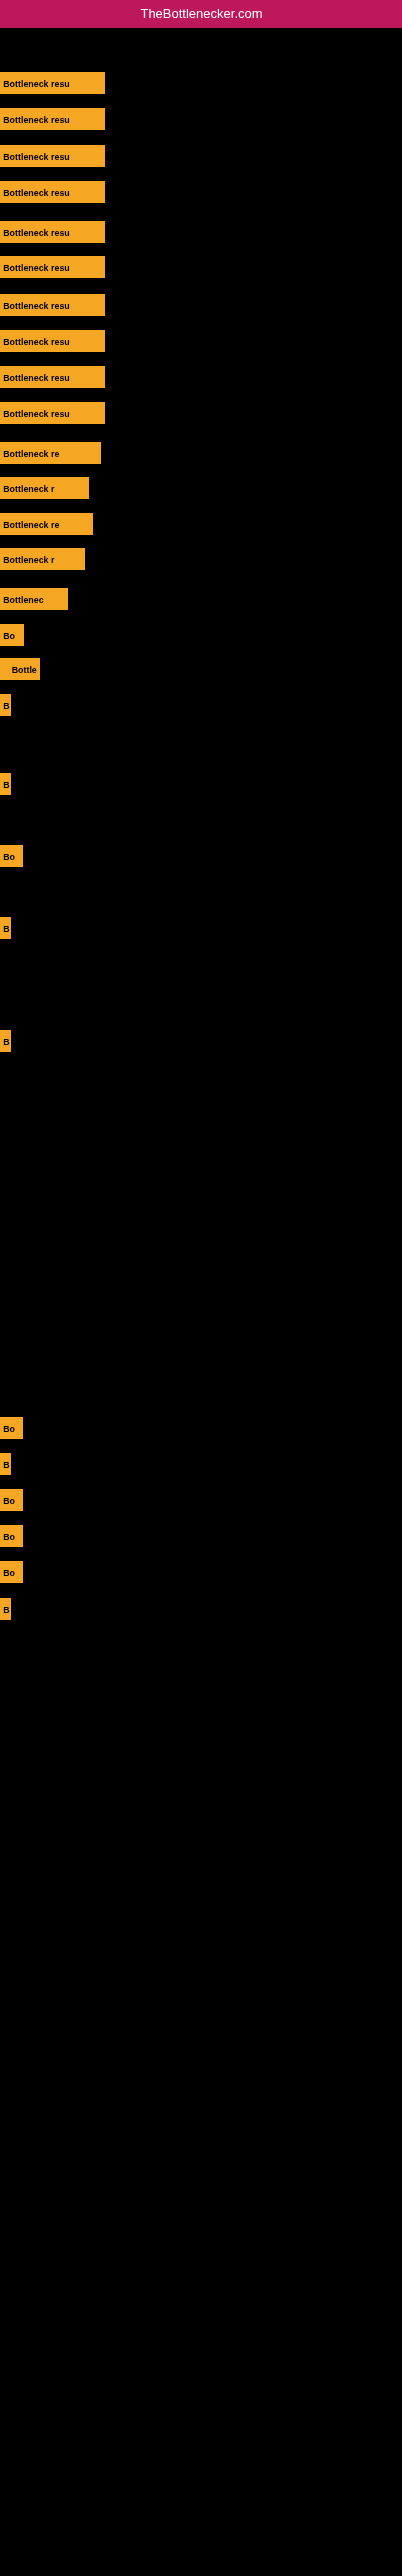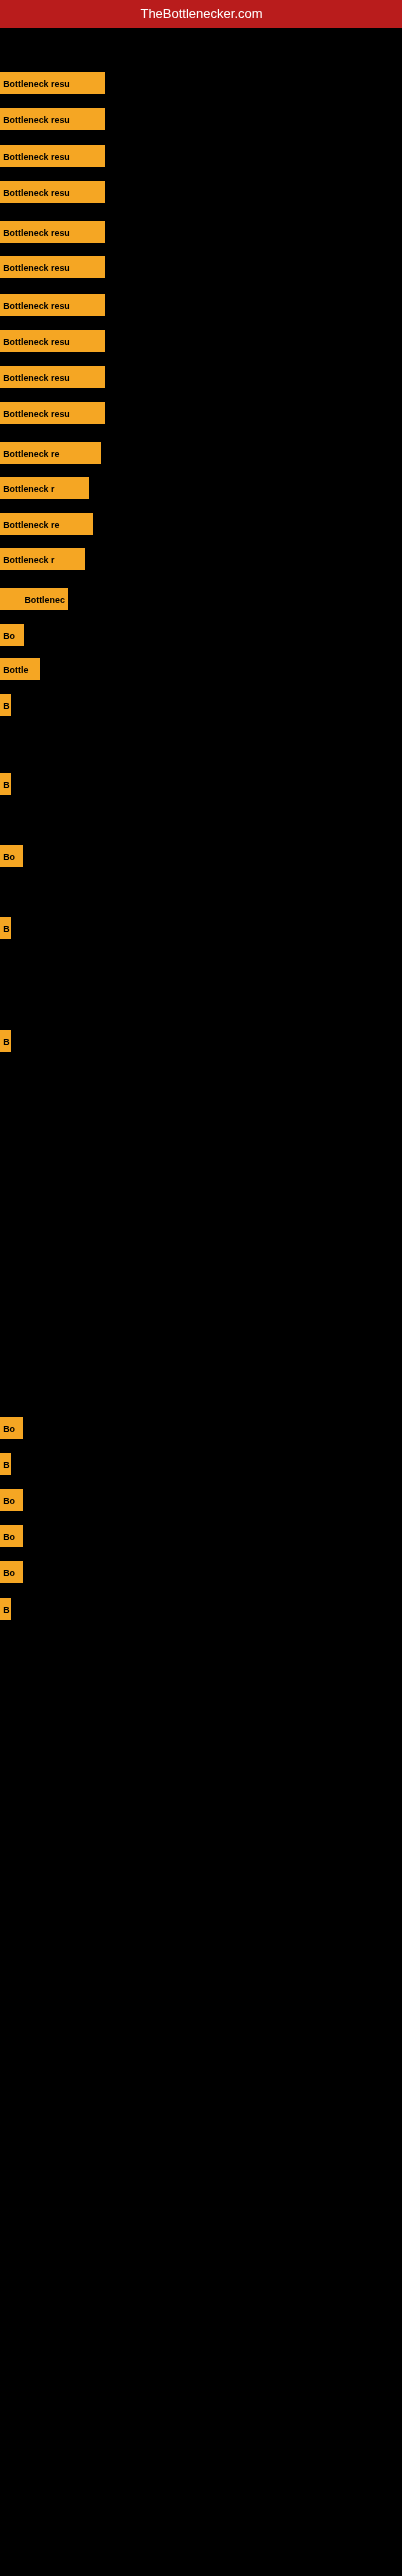--- a/index.html
+++ b/index.html
@@ -12,21 +12,21 @@
       min-height: 2576px;
       background-color: #000000;
       font-family: Arial, sans-serif;
       position: relative;
     }
     .site-title {
       text-align: center;
       color: #ffffff;
       font-size: 13px;
       padding: 6.4px 0;
-      background-color: #b91c1c;
+      background-color: #be185d;
     }
     .bar-container {
       position: absolute;
       left: 0;
       display: flex;
       align-items: center;
       margin-top: 20px;
     }
     .bar-label {
       background-color: #f5a623;
@@ -79,27 +79,27 @@
     </div>
     <div class="bar-container" style="top: 429px; left: 0px; width: 89px; height: 22.5px;">
       <div class="bar-label" style="width: 89px; height: 22.5px; line-height: 22.5px;">Bottleneck r</div>
     </div>
     <div class="bar-container" style="top: 465px; left: 0px; width: 93px; height: 22.5px;">
       <div class="bar-label" style="width: 93px; height: 22.5px; line-height: 22.5px;">Bottleneck re</div>
     </div>
     <div class="bar-container" style="top: 500px; left: 0px; width: 85px; height: 22.5px;">
       <div class="bar-label" style="width: 85px; height: 22.5px; line-height: 22.5px;">Bottleneck r</div>
     </div>
-    <div class="bar-container" style="top: 540px; left: 0px; width: 68px; height: 22.5px; text-align: right;">
+    <div class="bar-container" style="top: 540px; left: 0px; width: 68px; height: 22.5px;">
       <div class="bar-label" style="width: 68px; height: 22.5px; line-height: 22.5px;">Bottlenec</div>
     </div>
     <div class="bar-container" style="top: 576px; left: 0px; width: 24px; height: 22.5px;">
       <div class="bar-label" style="width: 24px; height: 22.5px; line-height: 22.5px;">Bo</div>
     </div>
-    <div class="bar-container" style="top: 610px; left: 0px; width: 40px; height: 22.5px;">
+    <div class="bar-container" style="top: 610px; left: 0px; width: 40px; height: 22.5px; text-align: right;">
       <div class="bar-label" style="width: 50px; height: 22.5px; line-height: 22.5px;">Bottle</div>
     </div>
     <div class="bar-container" style="top: 646px; left: 0px; width: 11.3px; height: 22.5px;">
       <div class="bar-label" style="width: 11.3px; height: 22.5px; line-height: 22.5px;">B</div>
     </div>
     <div class="bar-container" style="top: 725px; left: 0px; width: 11.3px; height: 22.5px;">
       <div class="bar-label" style="width: 11.3px; height: 22.5px; line-height: 22.5px;">B</div>
     </div>
     <div class="bar-container" style="top: 797px; left: 0px; width: 22.5px; height: 22.5px;">
       <div class="bar-label" style="width: 22.5px; height: 22.5px; line-height: 22.5px;">Bo</div>

